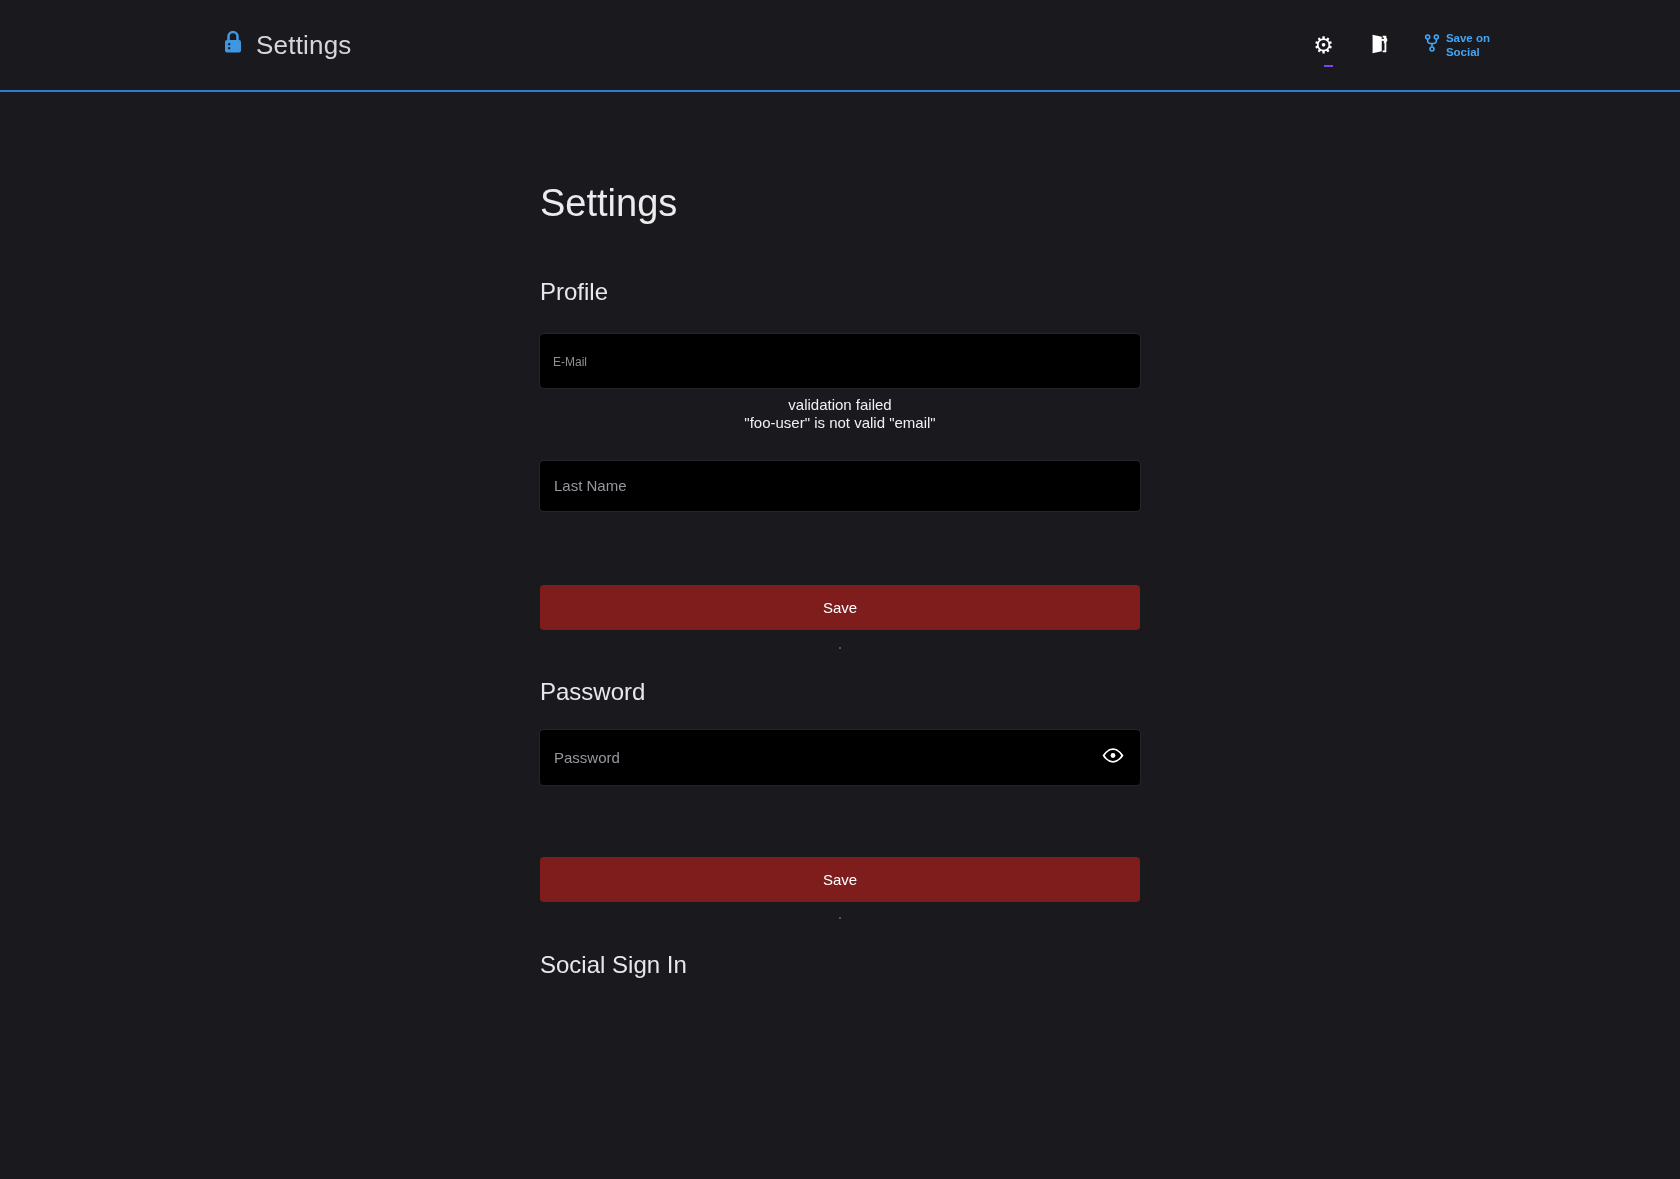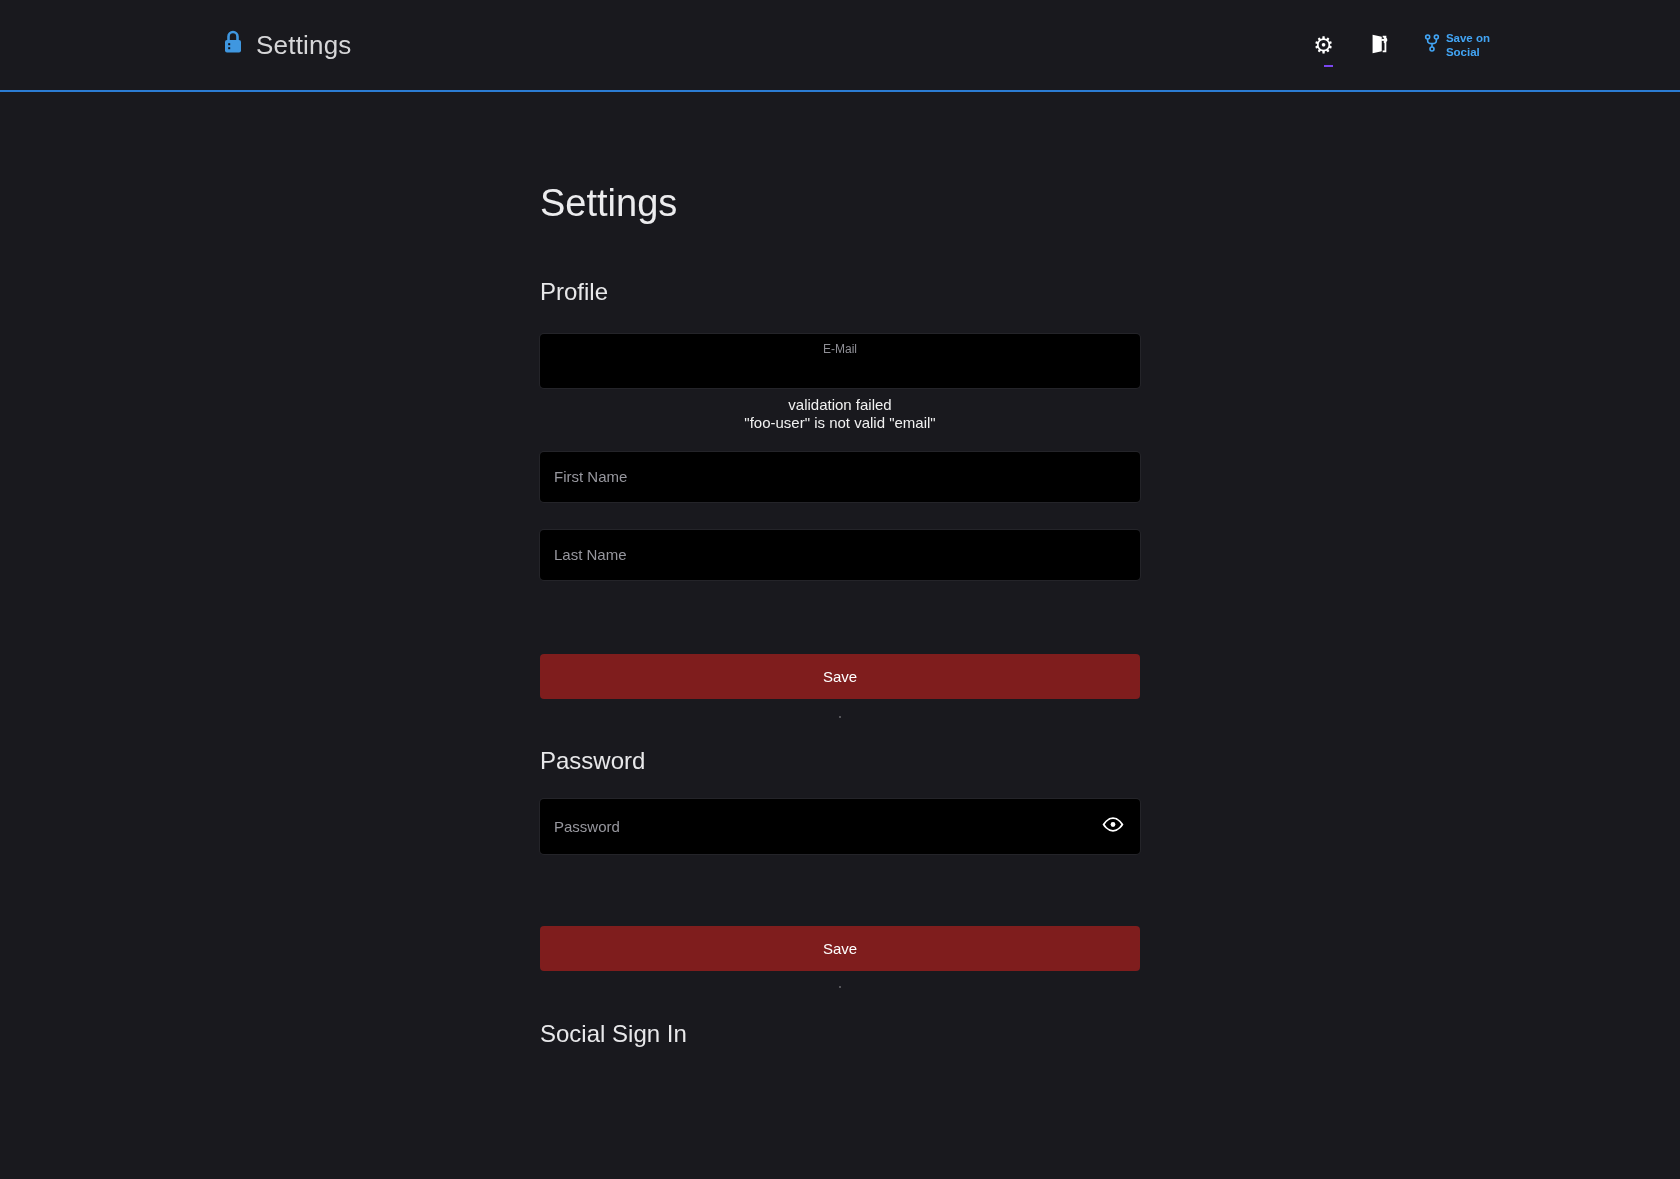--- a/index.html
+++ b/index.html
@@ -37,21 +37,21 @@
   .h-profile { margin-top: 58px; }
   .h-password { margin-top: 31px; }
   .h-social { margin-top: 34px; }
   
   .field-filled {
     margin-top: 30px;
     background: #000;
     border-radius: 4px;
     height: 54px;
     padding: 8px 13px 6px 13px;
-    display: flex; justify-content: center;
+    display: flex; flex-direction: column; justify-content: center;
     box-shadow: 0 0 0 1px rgba(255,255,255,0.05);
   }
   .field-label { color: #8f8f96; font-size: 12px; line-height: 1.2; }
   .field-value {
     background: transparent; border: none; outline: none;
     color: #ffffff; font-size: 16px; font-weight: bold;
     font-family: "Liberation Sans", sans-serif;
     padding: 0; margin-top: 2px; width: 100%;
   }
   .validation { margin-top: 8px; color: #f1f1f1; font-size: 15px; line-height: 1.22; font-weight: 500; text-align: center; }
@@ -146,21 +146,20 @@
   <h2 class="section-heading h-profile">Profile</h2>
 
   <div class="field-filled">
     <span class="field-label">E-Mail</span>
   </div>
   <div class="validation">
     <div>validation failed</div>
     <div>"foo-user" is not valid "email"</div>
   </div>
 
-  <input class="text-input input-first" type="text" placeholder="First Name" style="">
   <input class="text-input input-last" type="text" placeholder="Last Name" style="">
 
   <button class="primary-btn btn-save-profile">Save</button>
   <div class="mini-dot dot-1"></div>
 
   <h2 class="section-heading h-password">Password</h2>
 
   <div class="password-wrap">
     <input class="text-input" type="password" placeholder="Password" style="">
     <button class="eye-btn">

